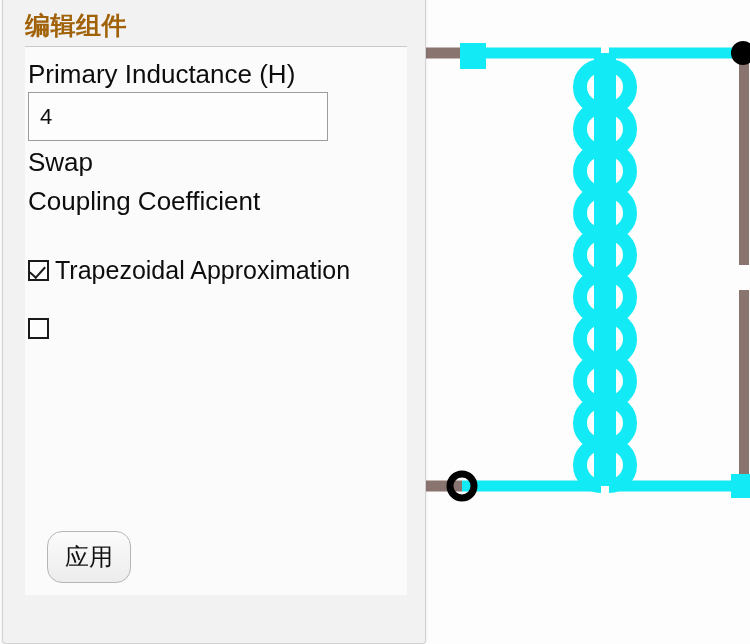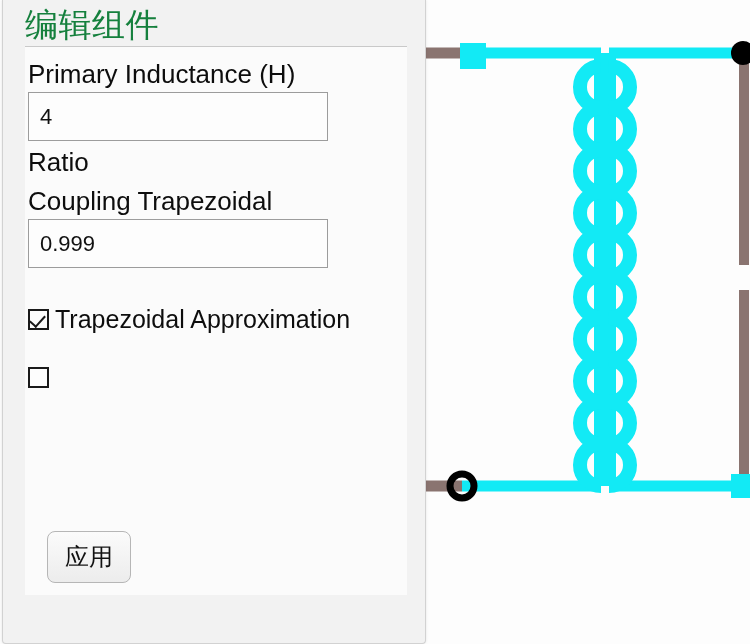--- a/index.html
+++ b/index.html
@@ -34,23 +34,23 @@
     background: #f2f2f2;
     border: 1px solid #d2d2d2;
     border-top: none;
     border-radius: 0 0 4px 4px;
     box-sizing: border-box;
     box-shadow: 0 0 3px rgba(0,0,0,.10);
     overflow: hidden;
   }
 
   .dlg-title {
-    font-size: 33px;
-    font-weight: normal;
-    color: #15803d;
+    font-size: 25px;
+    font-weight: bold;
+    color: #a16207;
     padding: 8px 0 0 22px;
     letter-spacing: 0.5px;
     line-height: 34px;
     height: 40px;
     box-sizing: border-box;
   }
   .dlg-sep {
     height: 1px;
     background: #c9c9c9;
     margin: 6px 18px 0 22px;
@@ -131,21 +131,21 @@
     height: 60px;
     display: flex;
     align-items: center;
   }
   .dlg-btn {
     font-family: "Liberation Sans", sans-serif;
     font-size: 24px;
     color: #111;
     background: linear-gradient(#fbfbfb, #ececec);
     border: 1px solid #b6b6b6;
-    border-radius: 8px;
+    border-radius: 15px;
     height: 52px;
     min-width: 84px;
     padding: 0 14px;
     cursor: pointer;
     box-sizing: border-box;
   }
   .btn-gap-a { width: 42px; }
   .btn-gap-b { flex: 1 1 auto; }
 </style>
 </head>
@@ -198,24 +198,23 @@
 <div id="edit-dialog">
 
   <div class="dlg-title">编辑组件</div>
   <div class="dlg-sep"></div>
 
   <div class="dlg-body">
 
     <div class="field-label">Primary Inductance (H)</div>
     <input class="text-input" type="text" value="4" style="">
 
-    <div class="field-label">Ratio</div>
-
-    <div class="field-label">Coupling Trapezoidal</div>
-    <input class="text-input" type="text" value="0.999" style="">
+    <div class="field-label">Swap</div>
+
+    <div class="field-label">Coupling Coefficient</div>
 
     <div class="check-row first">
       <span class="check-box checked"></span>
       <span class="check-label">Trapezoidal Approximation</span>
     </div>
 
     <div class="check-row second">
       <span class="check-box"></span>
     </div>
 

